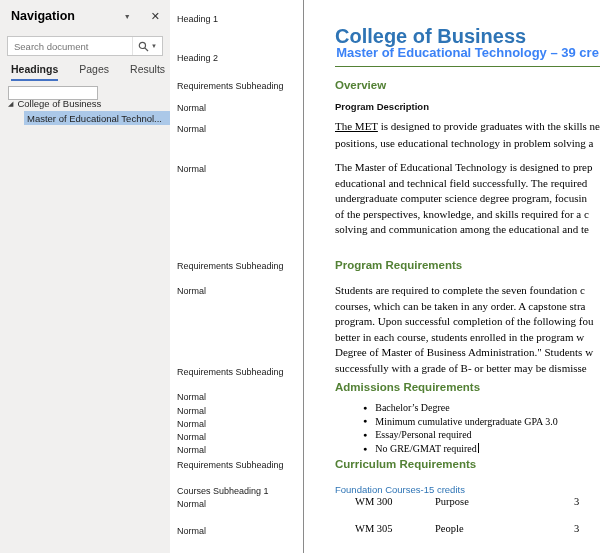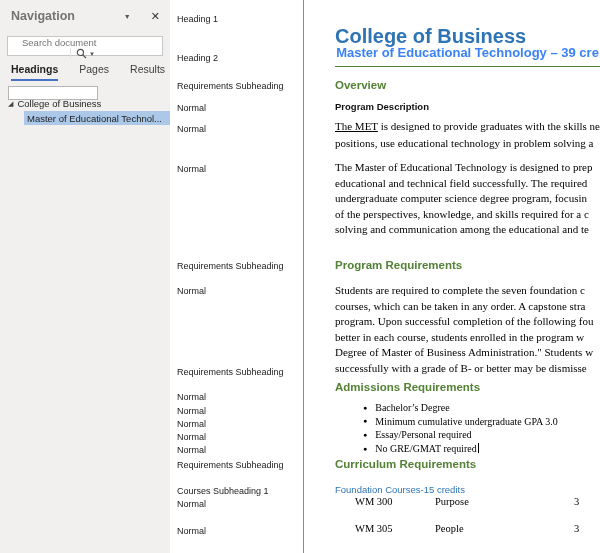--- a/index.html
+++ b/index.html
@@ -2,24 +2,24 @@
 <html><head>
 <meta charset="utf-8">
 <style>
   html,body{margin:0;padding:0;}
   body{width:600px;height:553px;overflow:hidden;background:#fff;font-family:"Liberation Sans",sans-serif;}
   .screen{position:relative;width:600px;height:553px;background:#fff;overflow:hidden;}
 
   
   .nav-pane{position:absolute;left:0;top:0;bottom:0;width:170px;background:#f1f0ef;border-right:1px solid #d9d9d9;}
   .nav-header{display:flex;align-items:center;padding:9px 10px 0 11px;}
-  .nav-title{flex:1;font-size:12.5px;font-weight:bold;color:#737373;}
+  .nav-title{flex:1;font-size:12.5px;font-weight:bold;color:#000000;}
   .nav-opt{font-size:7px;color:#555;margin-right:20px;cursor:default;}
   .nav-close{font-size:11px;color:#333;cursor:default;}
-  .search-box{position:absolute;left:7px;right:7px;top:36px;height:18px;background:#fff;border:1px solid #c6c6c6;display:flex;align-items:center;flex-direction:column;}
+  .search-box{position:absolute;left:7px;right:7px;top:36px;height:18px;background:#fff;border:1px solid #c6c6c6;display:flex;align-items:center;}
   .search-box input{flex:1;min-width:0;border:0;outline:0;background:transparent;font-size:9.5px;color:#595959;padding:0 0 0 6px;font-family:"Liberation Sans",sans-serif;}
   .search-btn{display:flex;align-items:center;gap:2px;padding:0 5px;height:100%;border-left:1px solid #e3e3e3;}
   .search-dd{font-size:6px;color:#555;}
   .tabs{position:absolute;left:11px;top:63px;display:flex;gap:21px;}
   .tab{font-size:10.5px;color:#404040;padding-bottom:4px;}
   .tab.active{font-weight:bold;color:#1f1f1f;border-bottom:2px solid #4472c4;}
   .mini-box{position:absolute;left:8px;top:86px;width:88px;height:12px;background:#fff;border:1px solid #b5b5b5;}
   .tree{position:absolute;left:0;right:0;top:97px;}
   .tree-item1{display:flex;align-items:center;padding-left:8px;height:13px;}
   .expand{font-size:7px;color:#444;margin-right:4px;}

